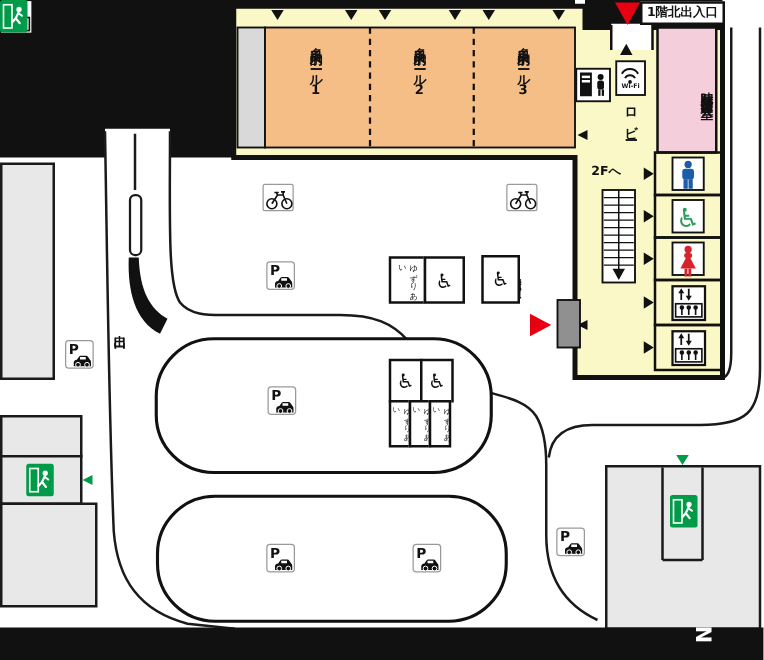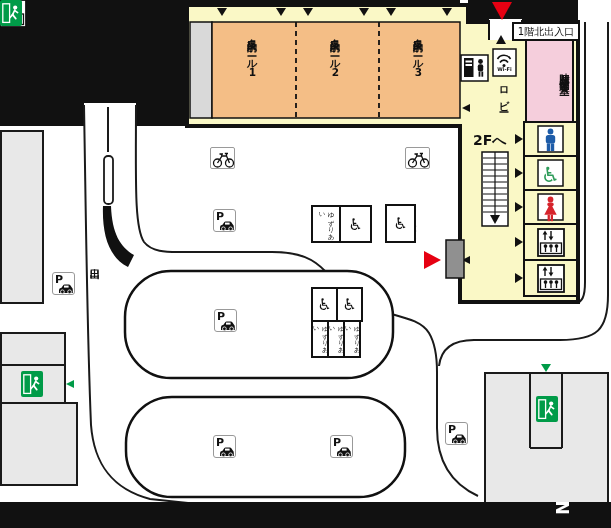--- a/index.html
+++ b/index.html
@@ -17,21 +17,21 @@
          border-radius:3px;box-sizing:border-box;}
   .picon .pletter{position:absolute;left:2px;top:0;font-weight:bold;font-size:11px;}
   .picon svg{position:absolute;right:0;bottom:0;}
   .wc{font-size:16px;}
   .yz{font-size:6.5px;}
   .office{writing-mode:vertical-rl;text-orientation:upright;font-weight:bold;
           font-size:10px;letter-spacing:1.5px;display:flex;}
   .office div{margin:0 3px;}
   #north-box{left:512px;top:1px;width:68px;height:19px;background:#fff;border:2px solid #111;
              box-sizing:border-box;display:flex;align-items:center;justify-content:center;
-             font-size:10px;font-weight:normal;white-space:nowrap;margin-top:21px;}
+             font-size:10px;font-weight:bold;white-space:nowrap;}
   #wifi-label{left:493px;top:67px;width:23px;text-align:center;font-size:5px;font-weight:bold;}
   #compass{left:551px;top:499px;width:20px;text-align:center;color:#fff;font-weight:bold;
            font-size:17px;transform:rotate(90deg);}
 </style>
 </head>
 <body>
 
 <div id="map">
 
 <svg class="base" width="611" height="528" viewBox="0 0 611 528">
@@ -200,21 +200,21 @@
 <div class="ov vt hall-label" style="left:330px;">多目的ホール2</div>
 <div class="ov vt hall-label" style="left:413px;">多目的ホール3</div>
 
 <div class="ov office" style="left:527px;top:26px;width:45px;height:92px;justify-content:center;">
   <div>時間外受付</div>
   <div>管理人室</div>
 </div>
 
 <div class="ov vt" style="left:499px;top:79px;font-size:10.5px;">ロビー</div>
 <div class="ov" id="wifi-label">Wi-Fi</div>
-<div class="ov" style="left:473px;top:133px;font-size:14px;font-weight:bold;">2Fへ</div>
+<div class="ov" style="left:473px;top:133px;font-size:10px;font-weight:bold;">2Fへ</div>
 <div class="ov vt" style="left:406px;top:213px;font-size:10.5px;">時間外通用口</div>
 <div class="ov vt" style="left:90px;top:260px;font-size:10.5px;">出口</div>
 
 <div class="box" style="left:311px;top:205px;width:30px;height:38px;">
   <span class="vtx yz">ゆずりあい</span>
 </div>
 <div class="box wc" style="left:339px;top:205px;width:33px;height:38px;">
   <span>♿</span>
 </div>
 <div class="box wc" style="left:385px;top:204px;width:31px;height:39px;">

